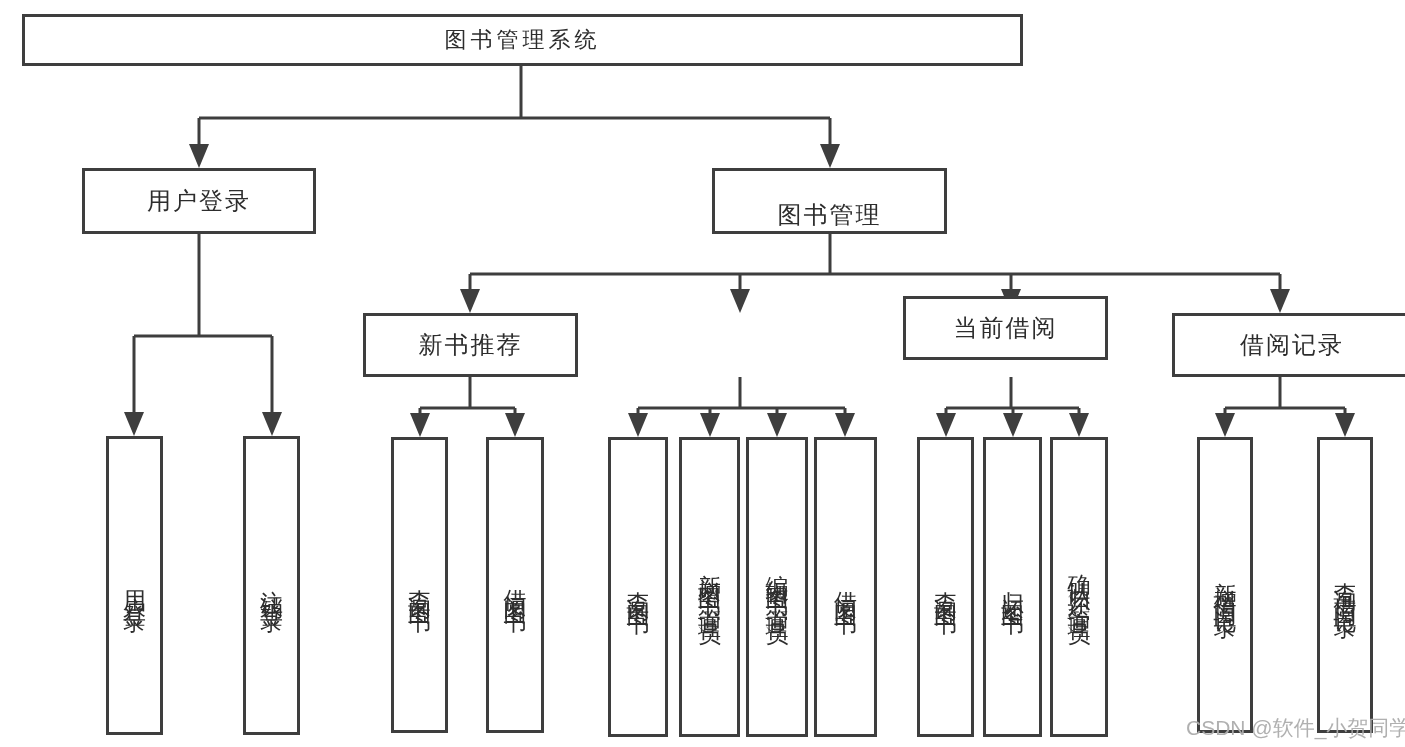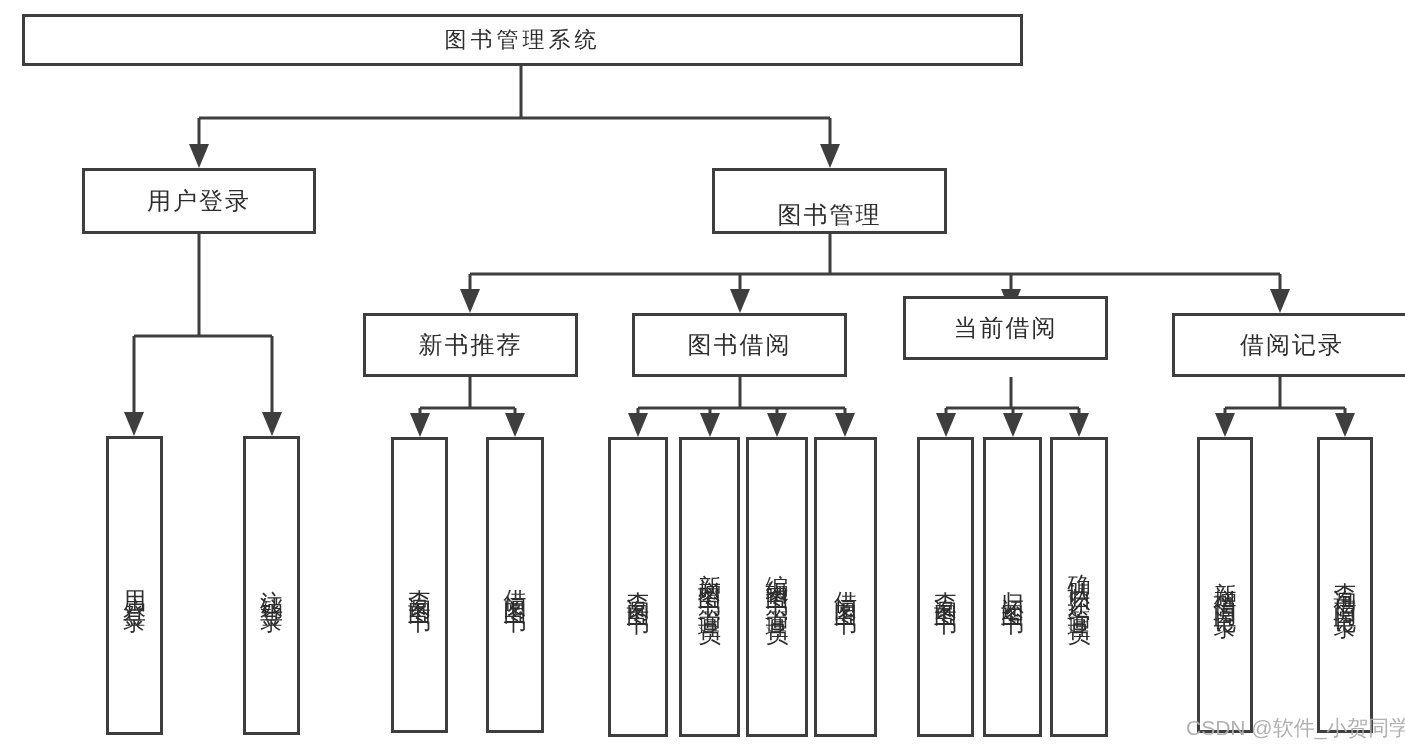--- a/index.html
+++ b/index.html
@@ -111,23 +111,20 @@
   <div class="node hnode" style="left:82px; top:168px; width:234px; height:66px;">
     <span class="lbl">用户登录</span>
   </div>
   <div class="node hnode" style="left:712px; top:168px; width:235px; height:66px;align-items:flex-end;">
     <span class="lbl">图书管理</span>
   </div>
 
   <div class="node hnode" style="left:363px; top:313px; width:215px; height:64px;">
     <span class="lbl">新书推荐</span>
   </div>
-  <div class="node hnode" style="left:632px; top:313px; width:215px; height:64px;">
-    <span class="lbl">图书借阅</span>
-  </div>
   <div class="node hnode" style="left:903px; top:296px; width:205px; height:64px;">
     <span class="lbl">当前借阅</span>
   </div>
   <div class="node hnode" style="left:1172px; top:313px; width:240px; height:64px;">
     <span class="lbl">借阅记录</span>
   </div>
 
   <div class="node vnode" style="left:106px; top:436px; width:57px; height:299px;">
     <span class="lbl">用户登录</span>
   </div>

